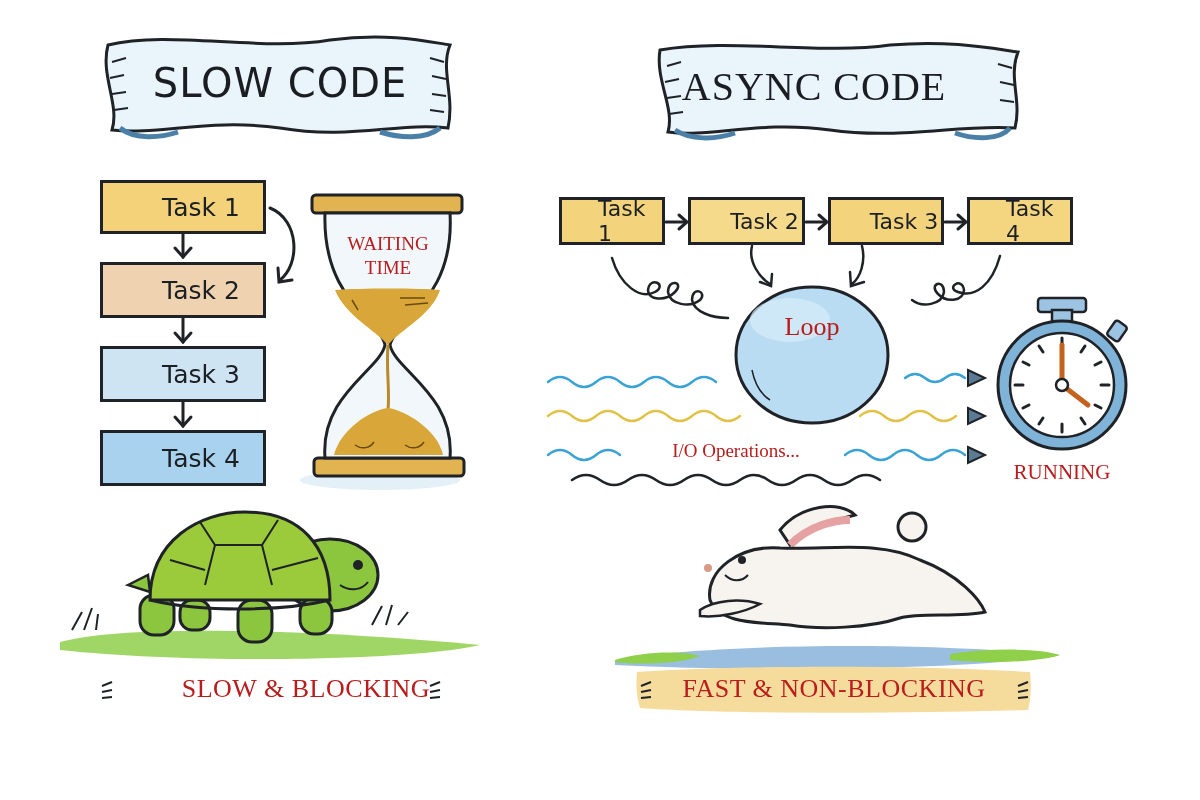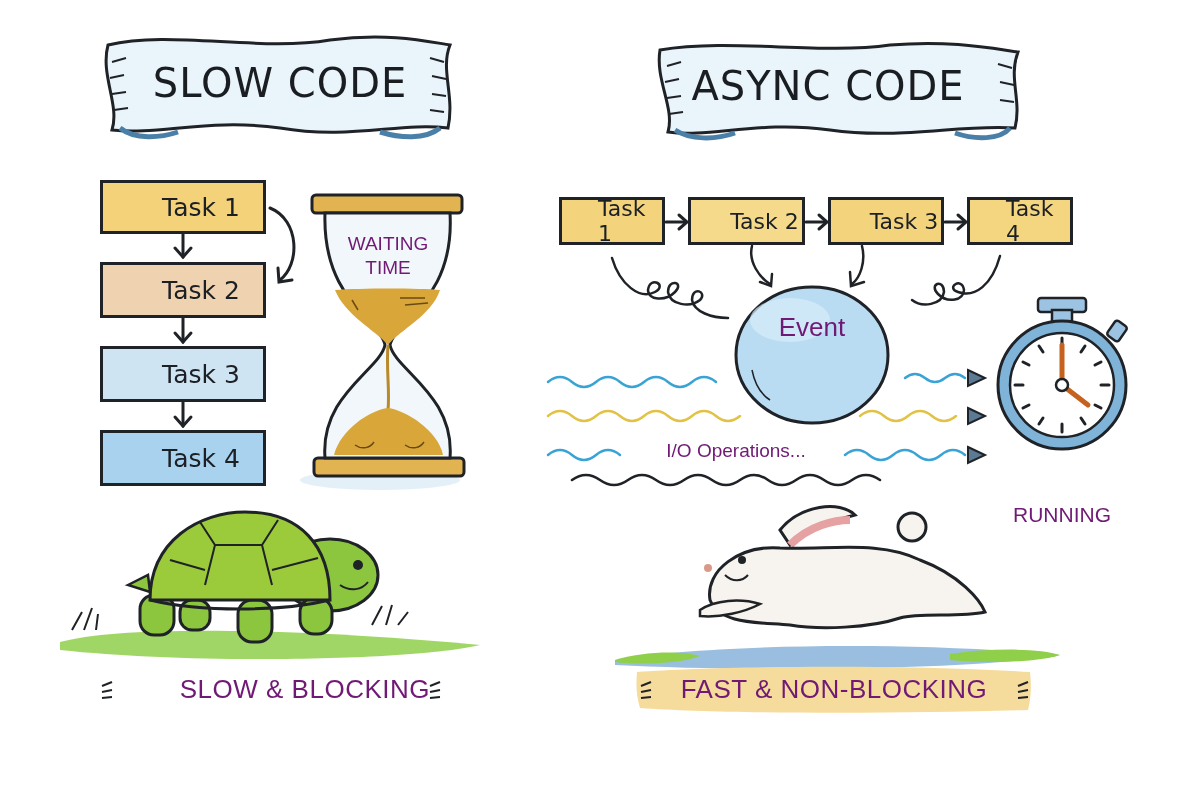--- a/index.html
+++ b/index.html
@@ -11,21 +11,21 @@
   .banner-text {
     position: absolute; font-family: "DejaVu Sans", sans-serif; font-size: 40px; letter-spacing: 1px;
     color: #1a1d22; text-align: center; font-weight: normal;
   }
   .task {
     position: absolute; border: 3px solid #1f2226; box-sizing: border-box;
     display: flex; align-items: center; justify-content: center;
     font-family: "DejaVu Sans", sans-serif; font-size: 25px; color: #1c1f24; padding-left: 36px;
   }
   .label {
-    position: absolute; font-family: Liberation Sans, sans-serif; color: #701a75; text-align: center;
+    position: absolute; font-family: Liberation Serif, serif; color: #b91c1c; text-align: center;
   }
 </style>
 </head>
 <body>
 
 <svg class="layer" viewBox="0 0 1200 800">
 
   <g>
     <path d="M108,45 C170,30 260,52 330,40 C390,32 430,42 450,45 C440,70 455,95 448,128 C400,122 350,140 280,128 C210,118 160,135 112,130 C120,105 100,75 108,45 Z" fill="#eaf4fb" stroke="#1f2226" stroke-width="3"></path>
     <path d="M120,128 C135,140 160,138 178,132" fill="none" stroke="#4a7fa8" stroke-width="5"></path>
@@ -197,21 +197,21 @@
     <line x1="641" y1="686" x2="651" y2="682"></line>
       <line x1="641" y1="692" x2="651" y2="690"></line>
       <line x1="641" y1="698" x2="651" y2="697"></line>
     <line x1="1018" y1="686" x2="1028" y2="682"></line>
       <line x1="1018" y1="692" x2="1028" y2="690"></line>
       <line x1="1018" y1="698" x2="1028" y2="697"></line>
   </g>
 </svg>
 
 <div class="banner-text" style="left:110px; top:60px; width:340px;">SLOW CODE</div>
-<div class="banner-text" style="left:650px; top:63px; width:356px;">ASYNC CODE</div>
+<div class="banner-text" style="left:636px; top:63px; width:356px;font-family:Liberation Serif, serif;">ASYNC CODE</div>
 
 <div class="task" style="left:100px; top:180px; width:166px; height:54px; background:#f3d27a;">
   <span>Task 1</span>
   </div>
 <div class="task" style="left:100px; top:262px; width:166px; height:56px; background:#efd3b0;">
   <span>Task 2</span>
   </div>
 <div class="task" style="left:100px; top:346px; width:166px; height:56px; background:#cfe4f3;">
   <span>Task 3</span>
   </div>
@@ -231,23 +231,23 @@
   <span>Task 2</span>
   </div>
 <div class="task" style="left:828px; top:197px; width:116px; height:48px; background:#f3d47c; font-size:22px;">
   <span>Task 3</span>
   </div>
 <div class="task" style="left:967px; top:197px; width:106px; height:48px; background:#f5d680; font-size:22px;">
   <span>Task 4</span>
   </div>
 
 <div class="label" style="left:752px; top:310px; width:120px; font-size:26px; line-height:34px;">
-  <div>Event</div>
+  <div>Loop</div>
 </div>
 
 <div class="label" style="left:626px; top:440px; width:220px; font-size:19px; text-align:center;">I/O Operations...</div>
 
-<div class="label" style="left:990px; top:458px; width:144px; font-size:21px; line-height:28px;margin-top:43px;">
+<div class="label" style="left:990px; top:458px; width:144px; font-size:21px; line-height:28px;">
   <div>RUNNING</div>
 </div>
 
 <div class="label" style="left:112px; top:674px; width:318px; font-size:26px; letter-spacing:0.5px;text-align:right;">SLOW &amp; BLOCKING</div>
 <div class="label" style="left:650px; top:674px; width:368px; font-size:26px; letter-spacing:0.5px;">FAST &amp; NON-BLOCKING</div>
 
 </body></html>

